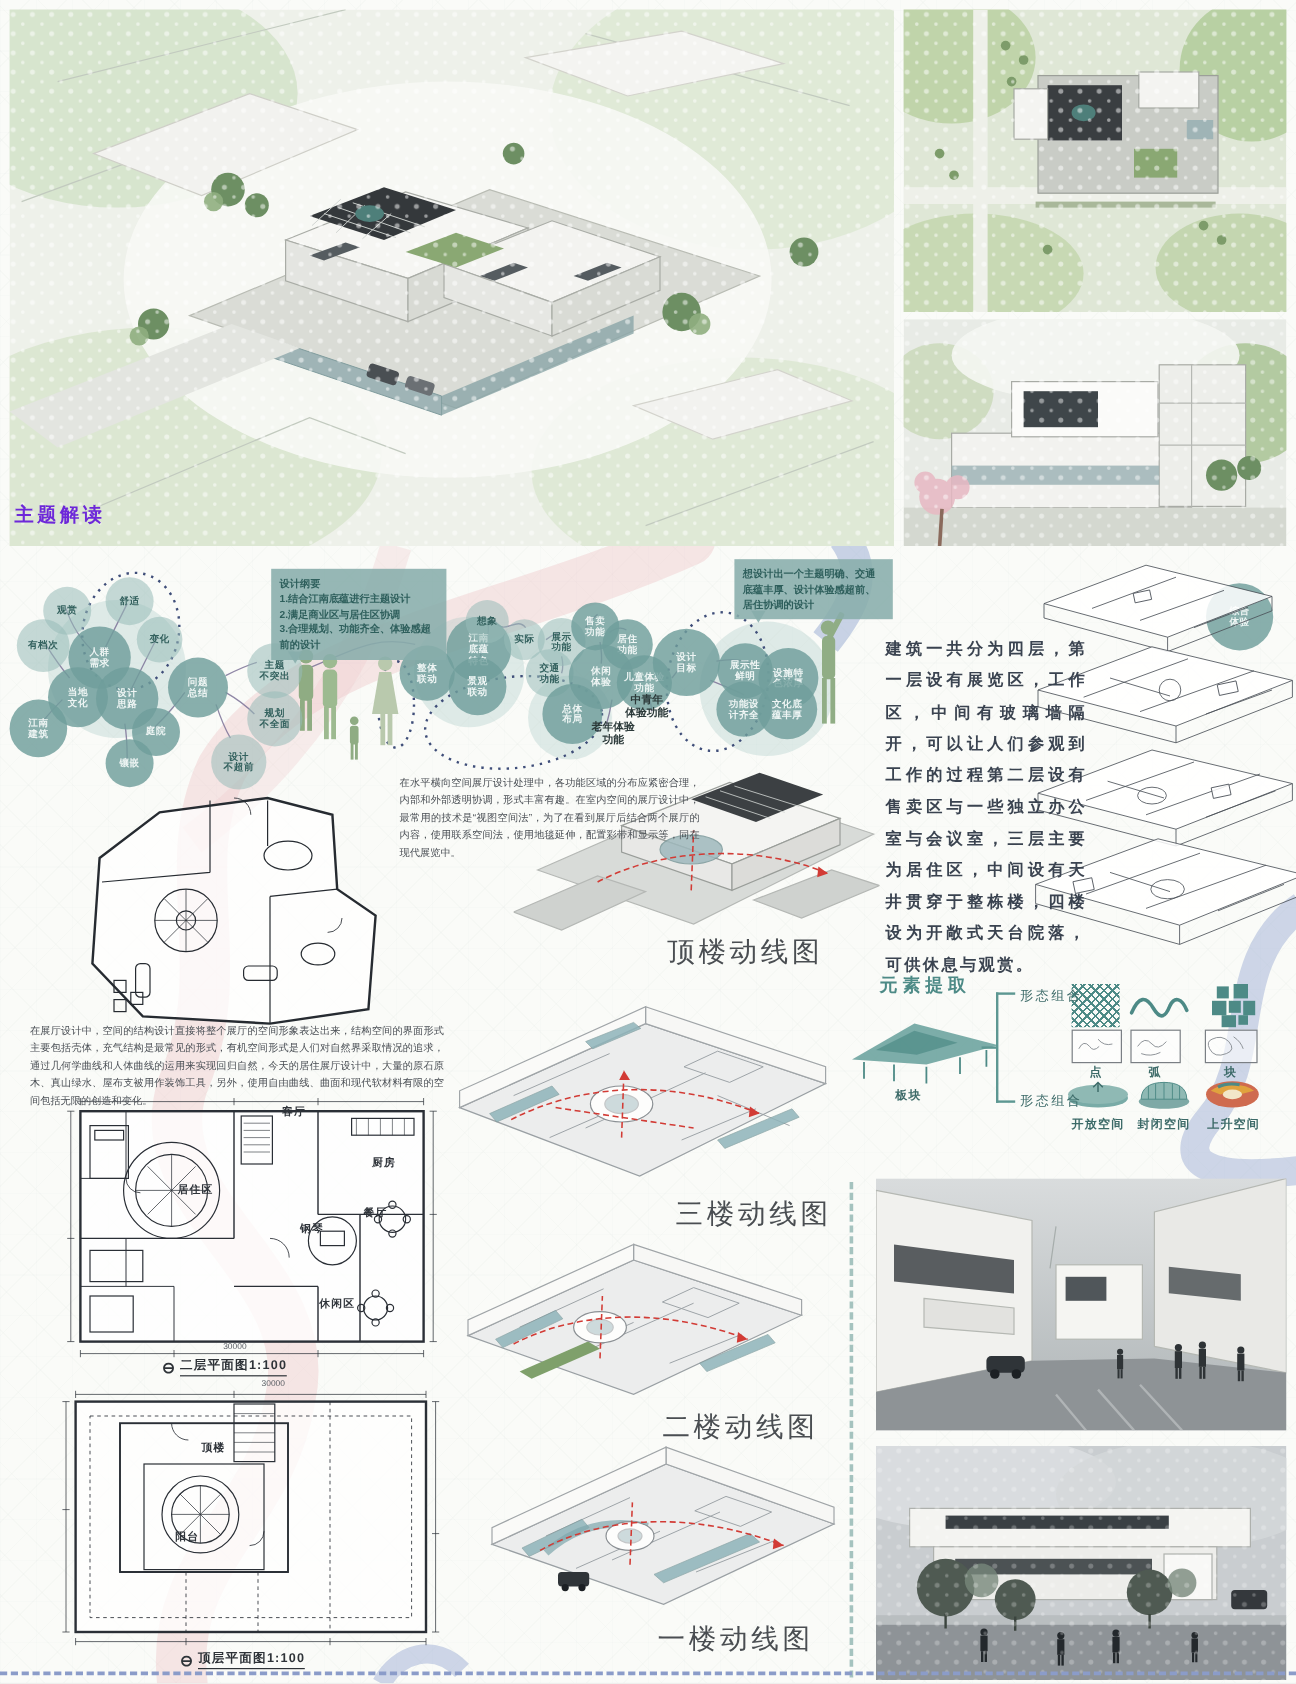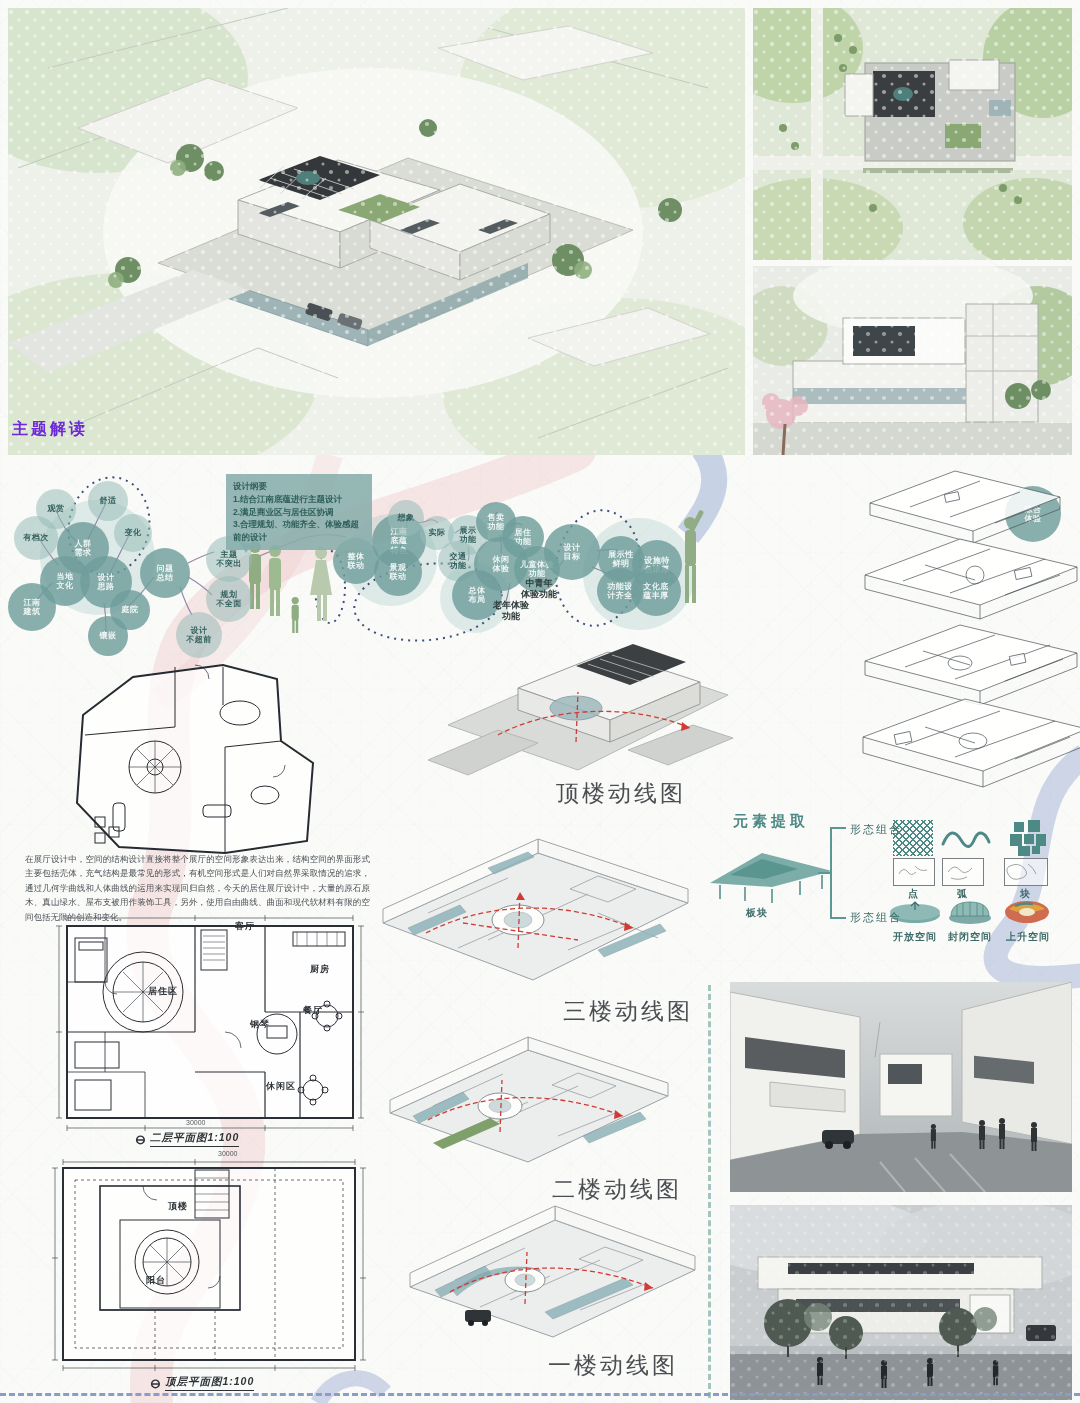--- a/index.html
+++ b/index.html
@@ -29,21 +29,21 @@
   
   #building-intro{left:738px;top:528px;width:168px;z-index:7;font-family:"DejaVu Serif",serif;
     font-size:13.5px;font-weight:bold;color:#3a4350;line-height:1.95;letter-spacing:2px;text-align:justify;}
   .small-par{z-index:7;font-size:8.5px;color:#4a4f55;line-height:1.7;text-align:justify;}
   
   #section-title{left:12px;top:419px;z-index:9;font-size:16px;font-weight:bold;color:#6d28d9;letter-spacing:3px;}
   .circ-label{position:absolute;z-index:9;font-size:23px;color:#4a4e52;letter-spacing:3px;
     font-family:"Liberation Sans",sans-serif;}
   .plan-caption{position:absolute;z-index:9;display:flex;align-items:center;gap:4px;
     font-size:10.5px;font-weight:bold;color:#2e3338;}
-  .plan-caption .cap-text{border-bottom:1.5px solid #2e3338;padding-bottom:1px;letter-spacing:1px;font-style:italic;}
+  .plan-caption .cap-text{border-bottom:1.5px solid #2e3338;padding-bottom:1px;letter-spacing:1px;}
   .scale-sym{font-size:13px;color:#2e3338;}
   .room-label{position:absolute;z-index:9;font-size:9px;font-weight:bold;color:#30353b;letter-spacing:1px;}
   .dim-label{position:absolute;z-index:9;font-size:7px;color:#555a60;}
   
   #elem-title{left:733px;top:812px;z-index:9;font-size:15px;font-weight:bold;color:#4d8a86;letter-spacing:4px;}
   .elem-sub{position:absolute;z-index:9;font-size:11px;font-weight:normal;color:#3c6a68;letter-spacing:2px;}
   .elem-item{position:absolute;z-index:9;font-size:10px;font-weight:bold;color:#3c6a68;letter-spacing:1px;}
   .bracket{position:absolute;z-index:8;border-left:2px solid #5d9792;}
   .bracket-tick{position:absolute;z-index:8;border-top:2px solid #5d9792;}
   .hatch{position:absolute;z-index:8;
@@ -320,21 +320,23 @@
 
   <div class="txt-label" style="left:508px;top:578px;width:62px">中青年
 体验功能</div>
   <div class="txt-label" style="left:482px;top:600px;width:58px">老年体验
 功能</div>
 
   <div class="note-block" style="left:226px;top:474px;width:132px">设计纲要
 1.结合江南底蕴进行主题设计
 2.满足商业区与居住区协调
 3.合理规划、功能齐全、体验感超前的设计</div>
-
+  <div class="note-block" style="left:612px;top:466px;width:118px">想设计出一个主题明确、交通底蕴丰厚、设计体验感超前、居住协调的设计</div>
+
+  <div class="abs" id="building-intro">建筑一共分为四层，第一层设有展览区，工作区，中间有玻璃墙隔开，可以让人们参观到工作的过程第二层设有售卖区与一些独立办公室与会议室，三层主要为居住区，中间设有天井贯穿于整栋楼，四楼设为开敞式天台院落，可供休息与观赏。</div>
 
   <svg class="abs" style="left:855px;top:465px;z-index:6" width="225" height="345" viewBox="0 0 225 345">
     <g stroke="#4b5158" stroke-width=".7" fill="#ffffff" fill-opacity=".85">
       <g>
         <polygon points="15,38 100,6 205,32 118,66"></polygon>
         <path d="M15,38 L15,50 L118,78 L118,66 M205,32 L205,44 L118,78" fill="none"></path>
         <path d="M55,42 L125,16 M95,52 L165,27 M140,58 L185,41" fill="none"></path>
         <rect x="90" y="28" width="14" height="8" transform="rotate(-12 97 32)"></rect>
       </g>
       <g>
@@ -354,20 +356,21 @@
       <g>
         <polygon points="8,272 110,234 232,264 128,306"></polygon>
         <path d="M8,272 L8,288 L128,322 L128,306 M232,264 L232,280 L128,322" fill="none"></path>
         <path d="M50,280 L145,246 M100,292 L200,256 M70,262 L120,278 M160,294 L215,272" fill="none"></path>
         <ellipse cx="118" cy="276" rx="14" ry="8" fill="none"></ellipse>
           <rect x="40" y="268" width="16" height="10" transform="rotate(-12 48 273)"></rect>
       </g>
     </g>
   </svg>
 
+  <div class="abs small-par" style="left:333px;top:645px;width:250px">在水平横向空间展厅设计处理中，各功能区域的分布应紧密合理，内部和外部透明协调，形式丰富有趣。在室内空间的展厅设计中，最常用的技术是“视图空间法”，为了在看到展厅后结合两个展厅的内容，使用联系空间法，使用地毯延伸，配置彩带和显示等，同在现代展览中。</div>
 
   <svg class="abs" style="left:428px;top:630px;z-index:6" width="305" height="168" viewBox="0 0 305 168">
     <polygon points="20,95 180,25 300,65 150,140" fill="#d8dbd8" stroke="#b5b8b5"></polygon>
     <polygon points="0,130 70,100 110,113 40,145" fill="#cfd2cf" stroke="#b5b8b5"></polygon>
     <polygon points="200,120 265,95 305,108 240,135" fill="#cfd2cf" stroke="#b5b8b5"></polygon>
     <polygon points="90,58 180,22 272,52 182,90" fill="#f4f4f2" stroke="#999d99"></polygon>
     <polygon points="90,58 90,80 182,112 182,90" fill="#e8e8e6" stroke="#999d99"></polygon>
     <polygon points="182,90 182,112 272,74 272,52" fill="#dcdcd9" stroke="#999d99"></polygon>
     <polygon points="148,36 205,14 258,32 202,55" fill="#3c4043"></polygon>
     <g stroke="#cfd3d0" stroke-width=".7">

